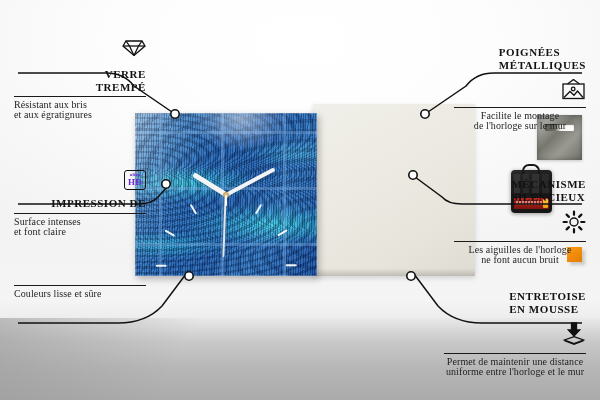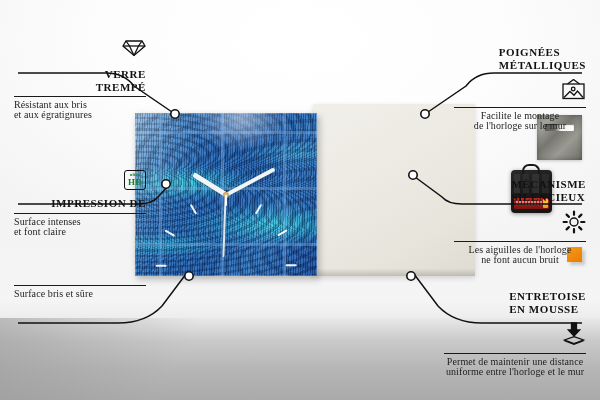--- a/index.html
+++ b/index.html
@@ -185,21 +185,21 @@
     font-weight:bold; font-size:11px; letter-spacing:.55px;
     color:#111; line-height:12.5px; text-transform:uppercase;
   }
   .callout.left  .title{ text-align:right; }
   .callout.right .title{ text-align:left;margin-top:8px; }
   .rule{ height:1px; background:#1a1a1a; margin:3px 0 3px; }
   .desc{ font-size:10px; color:#1e1e1e; line-height:10px; letter-spacing:.1px; }
   .callout.left .desc{ text-align:left; }
   .callout.right .desc{ text-align:center; }
 
-  .ico{ flex:0 0 auto; color:#15803d; display:block; }
+  .ico{ flex:0 0 auto; color:#6d28d9; display:block; }
 
   
   #c-verre    { left:14px;  top:38px;  width:132px; }
   #c-impr     { left:14px;  top:170px; width:132px; }
   #c-bords    { left:14px;  top:282px; width:132px; }
   #c-poign    { left:454px; top:38px;  width:132px; }
   #c-meca     { left:454px; top:170px; width:132px; }
   #c-entre    { left:444px; top:282px; width:142px; }
 
   .hdicon{
@@ -321,21 +321,21 @@
     <div class="rule"></div>
     <div class="desc">
       <span>Surface intenses</span><br>
       <span>et font claire</span>
     </div>
   </div>
 
   <div class="callout left" id="c-bords">
     <div class="rule"></div>
     <div class="desc">
-      <span>Surface bris et sûre</span>
+      <span>Couleurs lisse et sûre</span>
     </div>
   </div>
 
   <div class="callout right" id="c-poign">
     <div class="head">
       <span class="title">
         <span>POIGNÉES</span><br>
         <span>MÉTALLIQUES</span>
       </span>
       <span class="ico">

